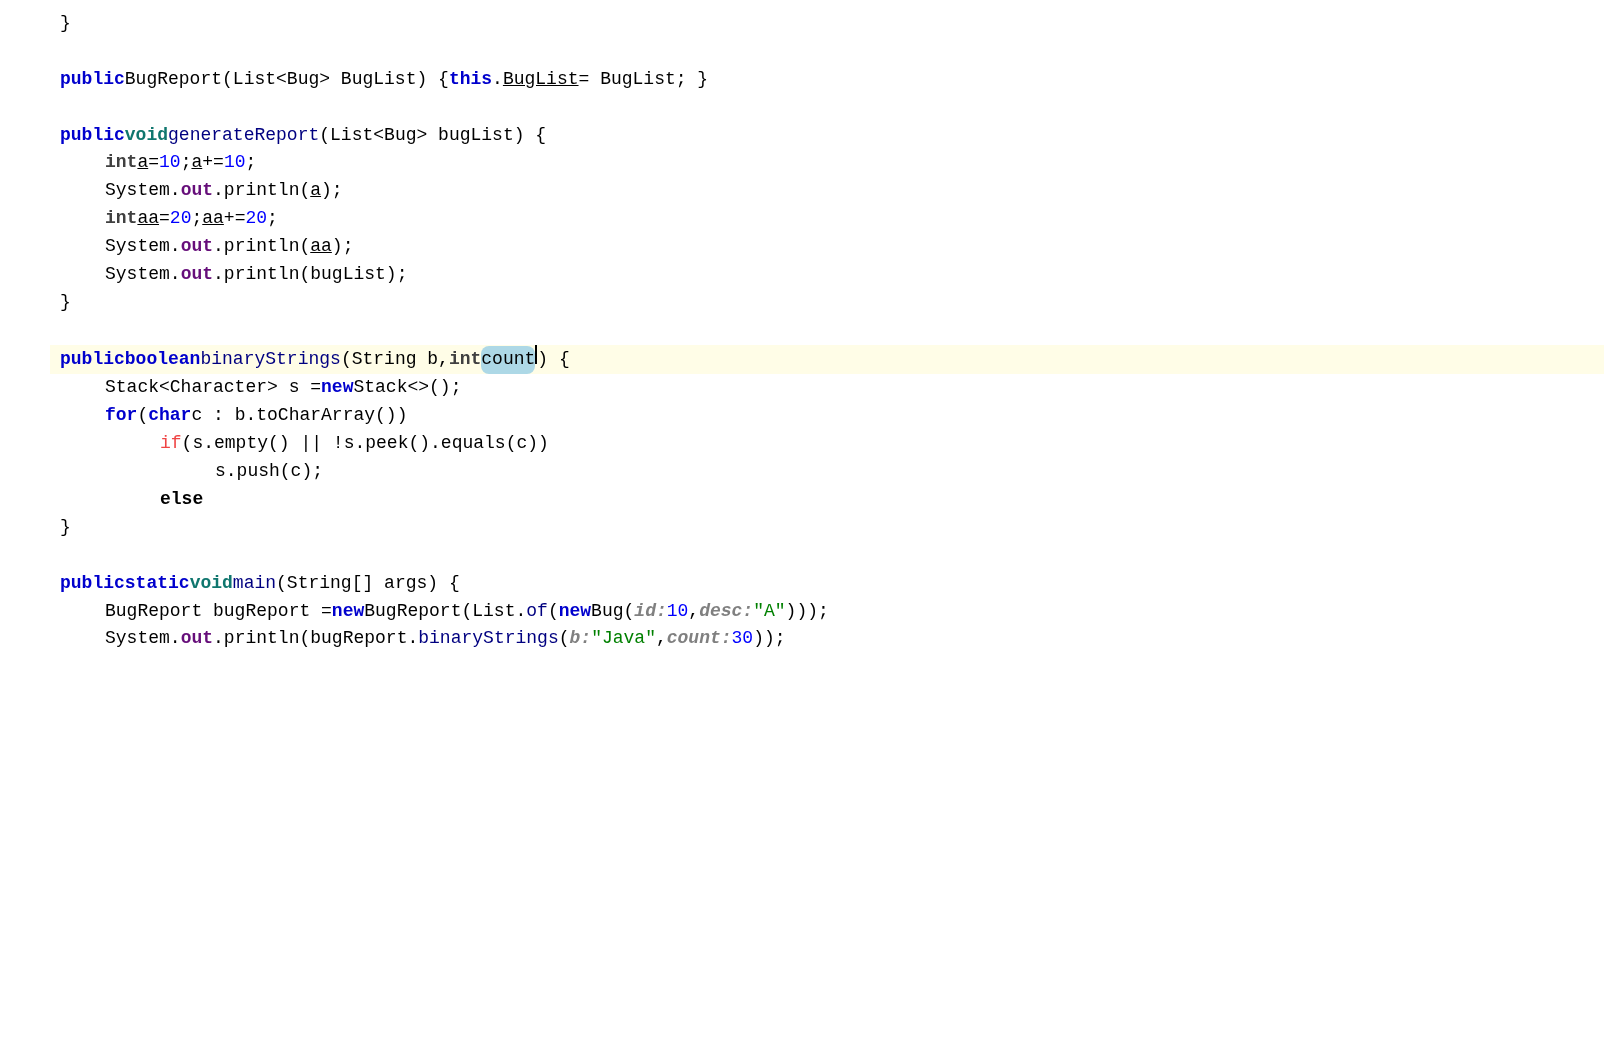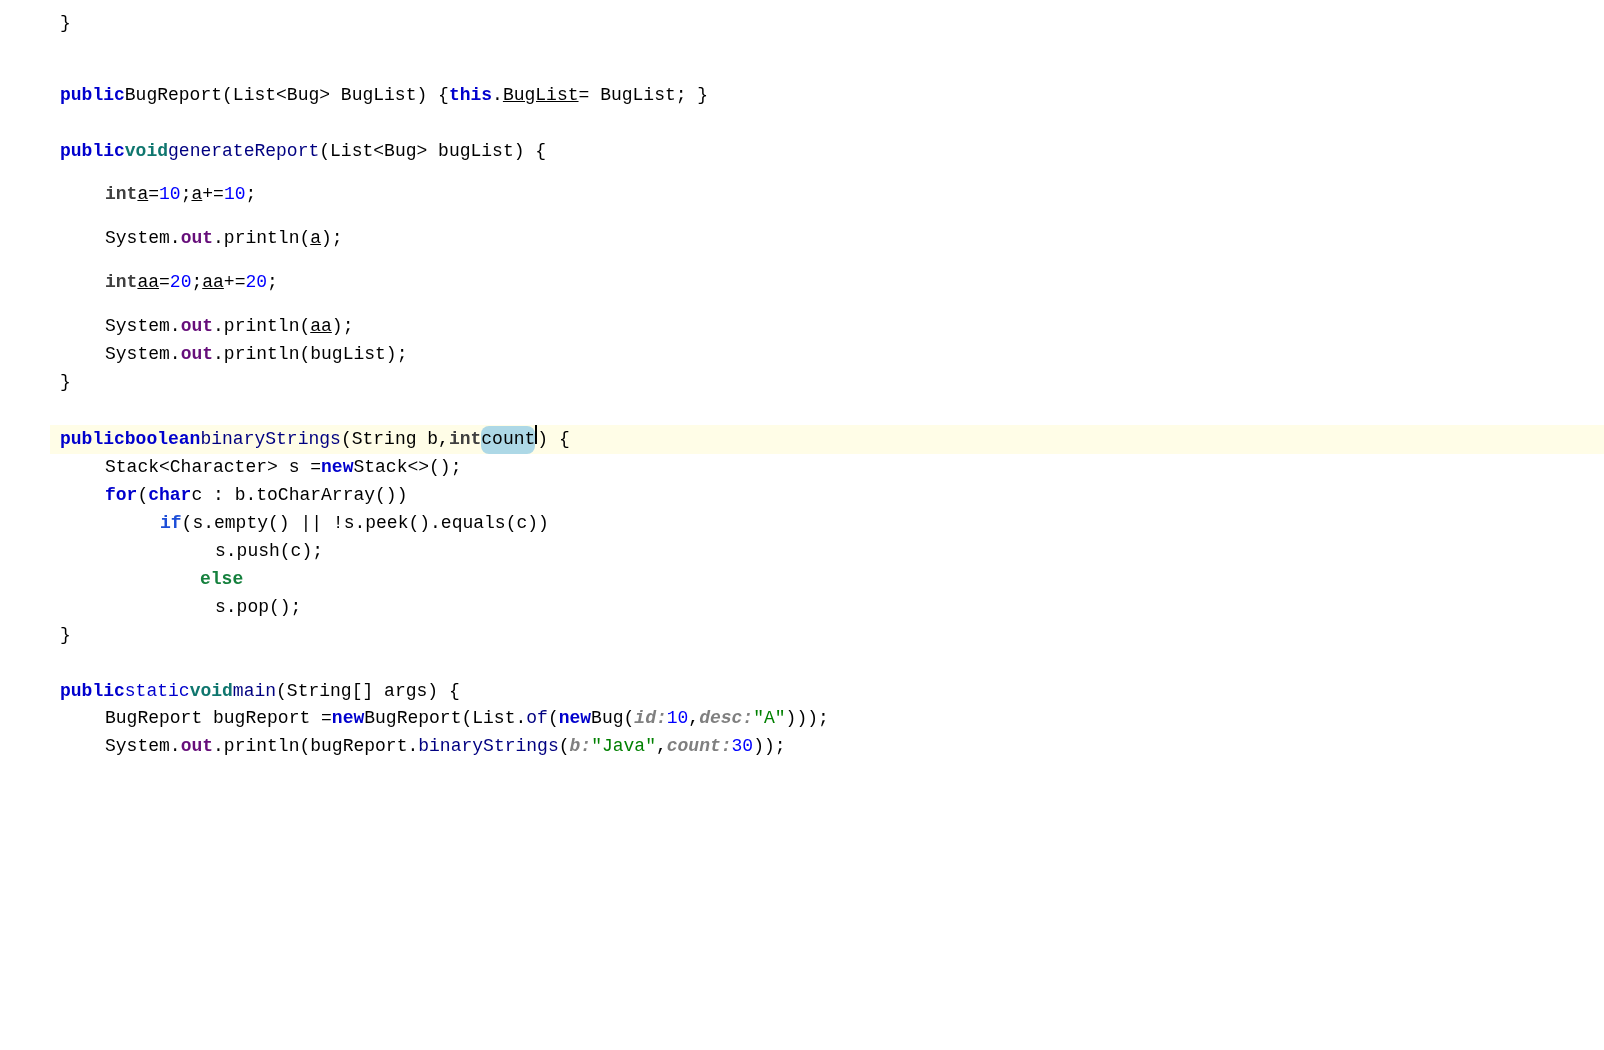--- a/index.html
+++ b/index.html
@@ -44,32 +44,32 @@
     }
 
     .indent1 { padding-left: 55px; }
     .indent2 { padding-left: 110px; }
     .indent3 { padding-left: 165px; }
 
     
     .kw-public { color: #0000cd; font-weight: bold; }
     .kw-void { color: #0f766e; font-weight: bold; }
     .kw-boolean { color: #0000cd; font-weight: bold; }
-    .kw-static { color: #0000cd; font-weight: normal; }
+    .kw-static { color: #0000cd; font-weight: bold; }
     .kw-int { color: #404040; font-weight: bold; }
     .kw-char { color: #0000cd; font-weight: bold; text-align: center; }
     .kw-new { color: #0000cd; font-weight: bold; }
     .kw-for { color: #0000cd; font-weight: bold; }
-    .kw-if { color: #1d4ed8; font-weight: bold; }
-    .kw-else { color: #15803d; font-weight: bold; margin-left: 40px; }
+    .kw-if { color: #ef4444; font-weight: normal; }
+    .kw-else { color: #000000; font-weight: bold; }
     .kw-return { color: #0000cd; font-weight: bold; }
     .kw-this { color: #0000cd; font-weight: bold; }
 
     .method-name { color: #000080; }
-    .field-underline { text-decoration: underline; margin-top: 16px; }
+    .field-underline { text-decoration: underline; }
 
     .string-literal { color: #008000; }
     .number-literal { color: #0000ff; }
 
     .out-field { color: #660e7a; font-weight: bold; }
     .plain { color: #000000; }
 
     .highlight-word {
       background-color: #add8e6;
       border-radius: 8px;
@@ -198,23 +198,20 @@
     </div>
 
     <div class="line indent3">
       <span class="plain">s.push(c);</span>
     </div>
 
     <div class="line indent2">
       <span class="kw-else">else</span>
     </div>
 
-    <div class="line indent3">
-      <span class="plain">s.pop();</span>
-    </div>
 
 
     <div class="line">
       <span class="plain">}</span>
     </div>
 
     <div class="line">&nbsp;</div>
 
     <div class="line">
       <span class="kw-public">public </span>

